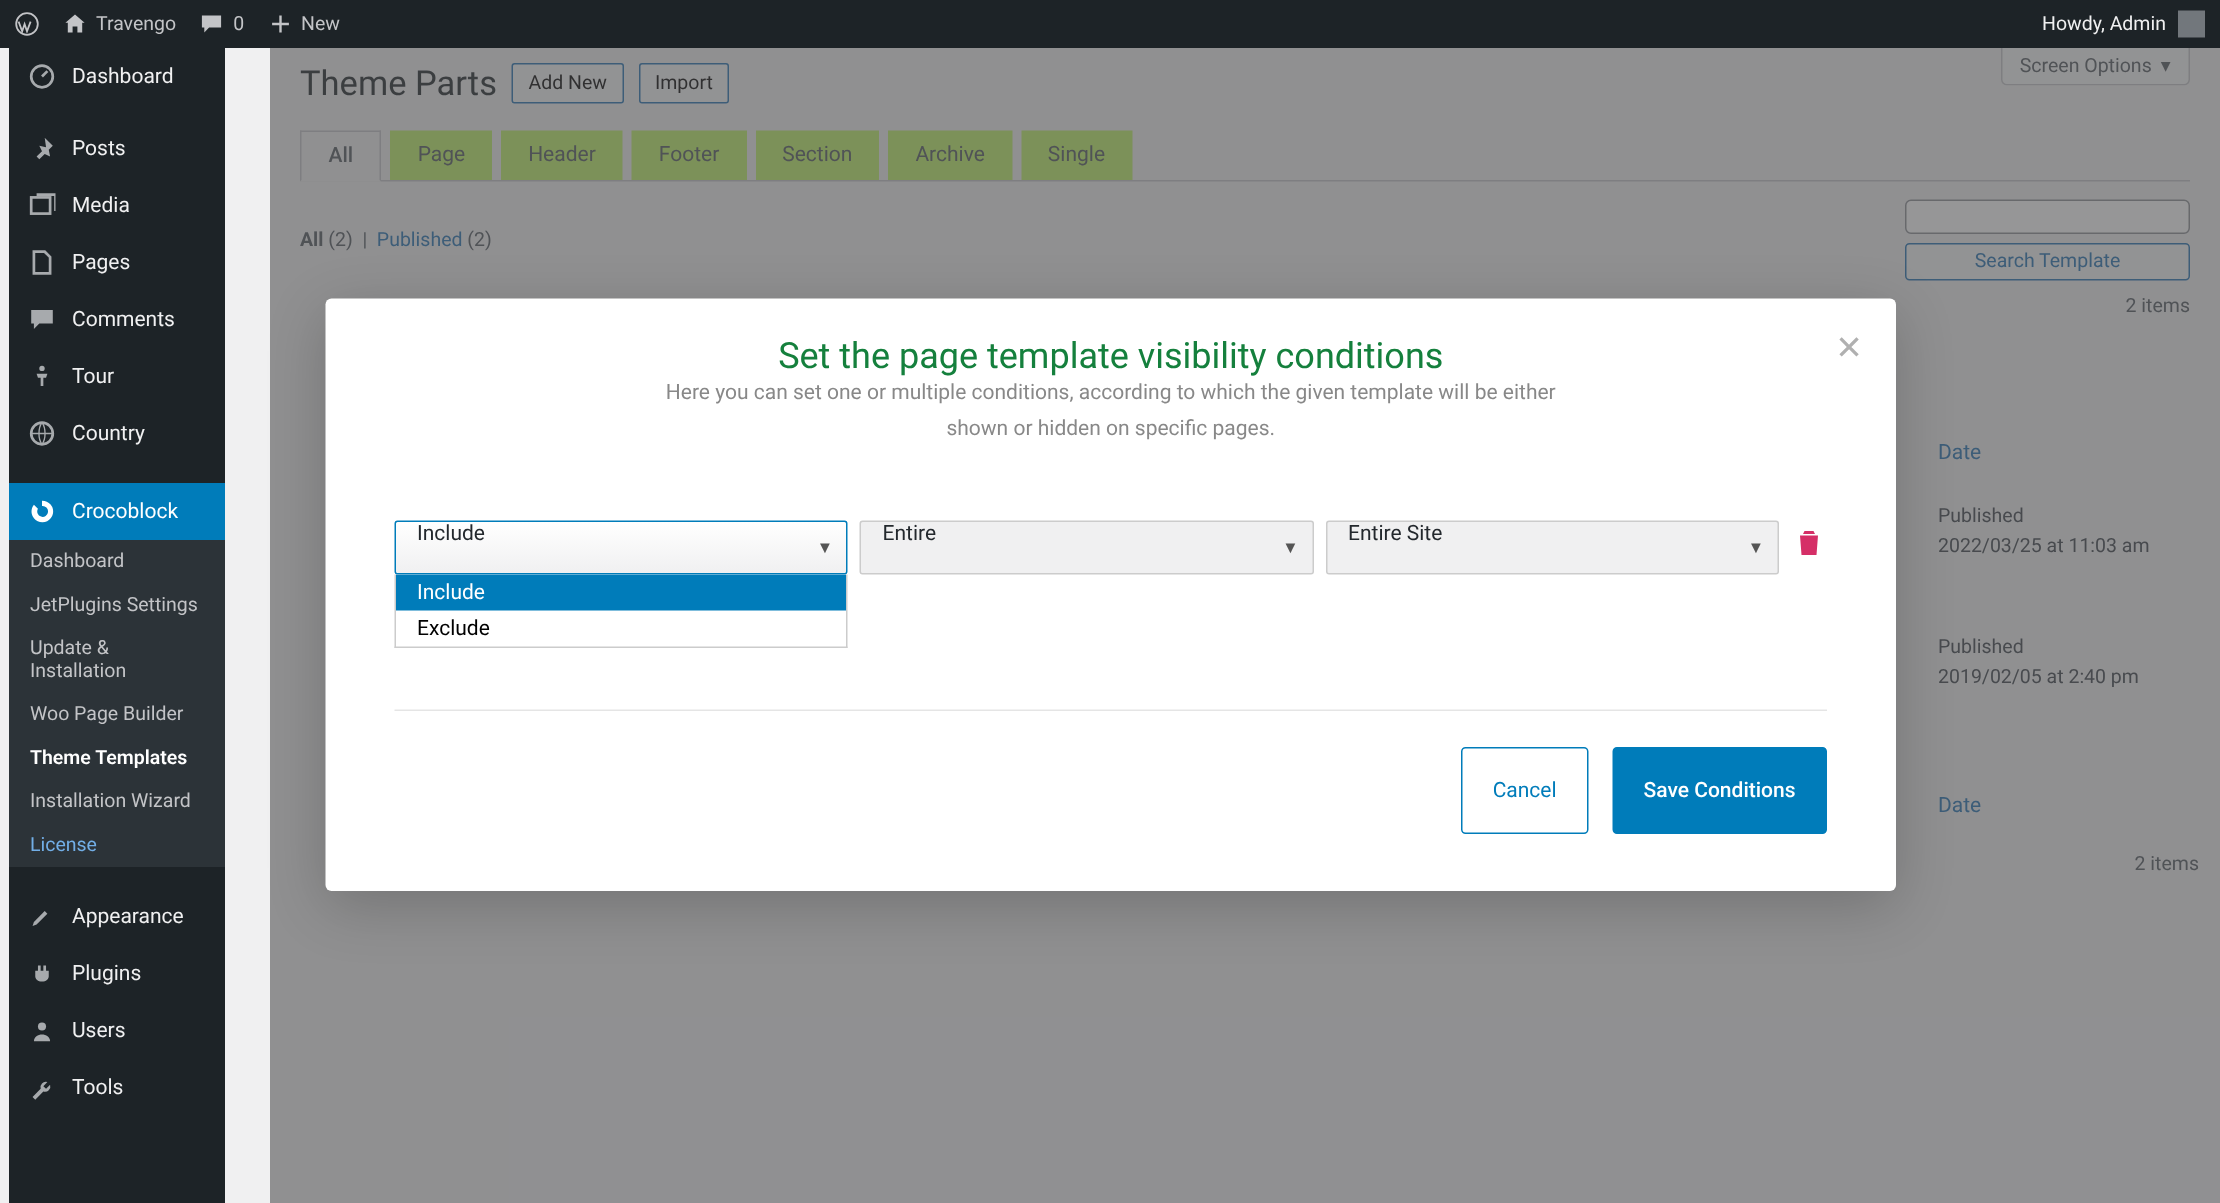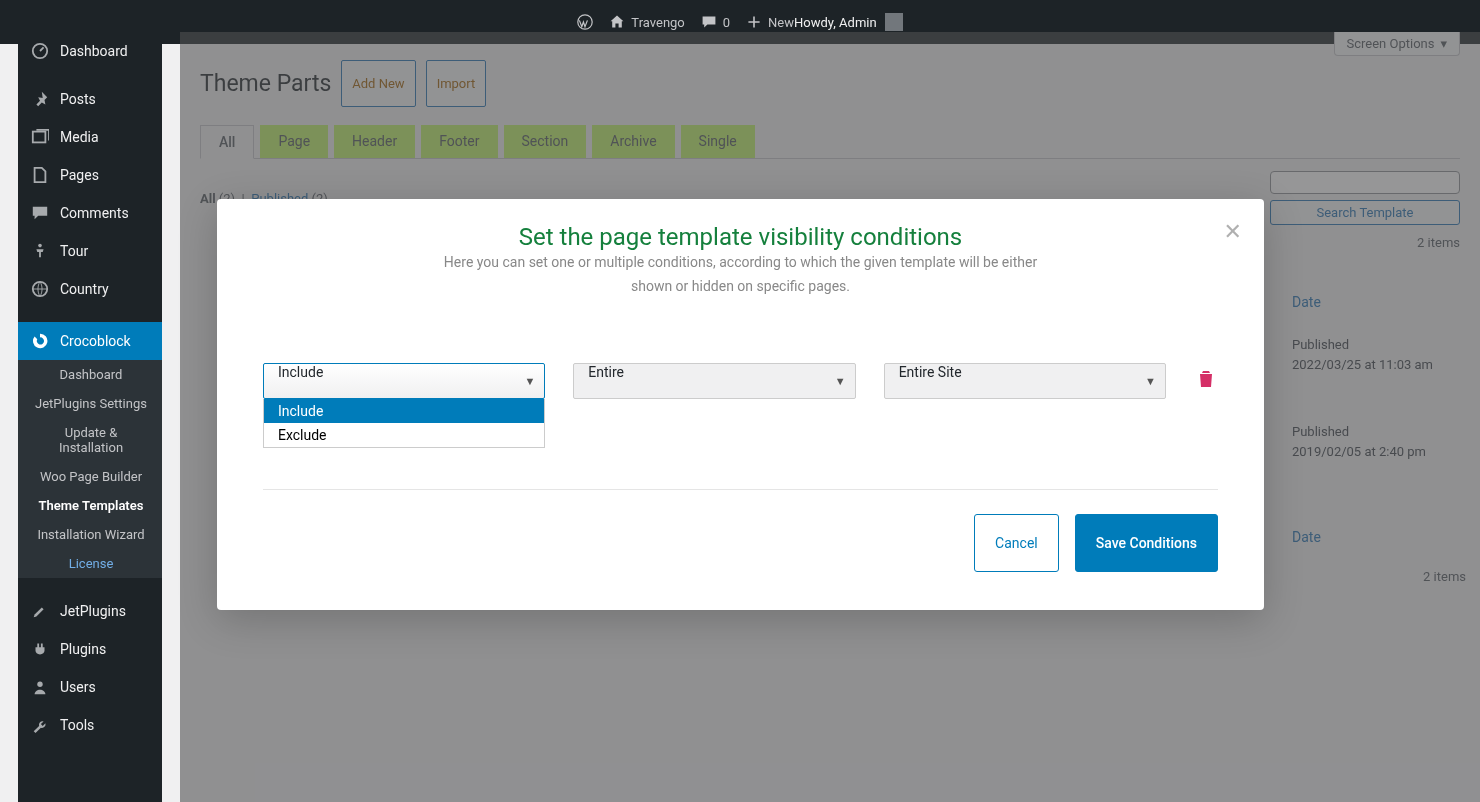--- a/index.html
+++ b/index.html
@@ -1,43 +1,43 @@
 <!DOCTYPE html>
 <html><head>
 <meta charset="utf-8">
 <style>
 * { margin: 0; padding: 0; box-sizing: border-box; font-family: -apple-system, BlinkMacSystemFont, "Segoe UI", Roboto, sans-serif; }
 body { width: 1480px; height: 802px; overflow: hidden; background: #f0f0f1; position: relative; }
 
 
-.admin-bar { height: 44px; background: #1d2327; color: #f0f0f1; display: flex; align-items: center; padding: 16px 10px; font-size: 13px; justify-content: center; }
+.admin-bar { height: 32px; background: #1d2327; color: #f0f0f1; display: flex; align-items: center; padding: 16px 10px; font-size: 13px; justify-content: space-between; }
 .admin-bar-left { display: flex; align-items: center; gap: 16px; }
 .admin-bar-item { display: flex; align-items: center; gap: 6px; cursor: pointer; color: #c3c4c7; }
 .admin-bar-right { display: flex; align-items: center; gap: 8px; }
 .ab-icon { width: 16px; height: 16px; display: inline-block; }
 .avatar-small { width: 18px; height: 18px; background: #72777c; }
 
 
-.sidebar { position: absolute; top: 32px; left: 18px; width: 144px; height: calc(100% - 32px); background: #1d2327; color: #f0f0f1; font-size: 14px; text-align: center; }
+.sidebar { position: absolute; top: 32px; left: 6px; width: 144px; height: calc(100% - 32px); background: #1d2327; color: #f0f0f1; font-size: 14px; }
 .menu-item { display: flex; align-items: center; gap: 10px; padding: 9px 12px; cursor: pointer; color: #f0f0f1; }
 .menu-item.active { background: #007cba; color: #fff; position: relative; }
 .menu-item.active::after { content: ''; position: absolute; right: -8px; top: 50%; transform: translateY(-50%); border: 8px solid transparent; border-right-color: #f0f0f1; }
 .menu-icon { width: 20px; height: 20px; display: inline-flex; align-items: center; justify-content: center; color: #a7aaad; }
 .menu-item.active .menu-icon { color: #fff; }
 .submenu { background: #2c3338; }
 .submenu-item { padding: 7px 12px 7px 14px; font-size: 13px; cursor: pointer; color: #c3c4c7; }
 .submenu-item.current { font-weight: 600; color: #fff; }
 .submenu-item.link { color: #72aee6; }
 
 
 .content { position: absolute; top: 32px; left: 180px; right: 0; bottom: 0; padding: 10px 20px; }
 .screen-options { position: absolute; top: 0; right: 20px; padding: 4px 12px; border: 1px solid #c3c4c7; border-top: none; background: #f6f7f7; font-size: 13px; cursor: pointer; display: flex; align-items: center; gap: 6px; color: #50575e; border-radius: 0 0 4px 4px; }
-.page-header { display: flex; align-items: center; gap: 10px; margin-top: 18px; margin-bottom: 18px; }
+.page-header { display: flex; align-items: center; gap: 10px; margin-bottom: 18px; }
 .page-title { font-size: 23px; font-weight: 400; color: #1d2327; }
-.header-btn { background: #f6f7f7; border: 1px solid #2271b1; color: #a16207; padding: 15px 10px; font-size: 13px; cursor: pointer; border-radius: 2px; text-align: right; }
+.header-btn { background: #f6f7f7; border: 1px solid #2271b1; color: #000000; padding: 5px 10px; font-size: 13px; cursor: pointer; border-radius: 2px; text-align: right; }
 .tabs { display: flex; gap: 6px; border-bottom: 1px solid #c3c4c7; }
 .tab { padding: 8px 18px; background: #bef264; color: #50575e; font-size: 14px; cursor: pointer; }
 .tab.active { background: #f0f0f1; border: 1px solid #c3c4c7; border-bottom: 1px solid #f0f0f1; margin-bottom: -1px; font-weight: 500; }
 .status-row { display: flex; justify-content: space-between; align-items: center; margin-top: 12px; font-size: 13px; }
 .status-links { color: #50575e; }
 .status-links a { color: #2271b1; text-decoration: none; }
 .search-box { display: flex; gap: 6px; flex-direction: column; }
 .search-input { border: 1px solid #8c8f94; padding: 3px 8px; width: 190px; font-size: 13px; border-radius: 4px; }
 .search-btn { background: #f6f7f7; border: 1px solid #2271b1; color: #2271b1; padding: 4px 10px; font-size: 13px; cursor: pointer; border-radius: 3px; }
 .items-count { text-align: right; margin-top: 10px; font-size: 13px; color: #50575e; }
@@ -46,21 +46,21 @@
 .row1 { top: 303px; }
 .row2 { top: 390px; }
 .table-header-date2 { top: 497px; }
 
 
 .overlay { position: absolute; top: 32px; left: 180px; right: 0; bottom: 0; background: rgba(80,80,82,0.60); z-index: 10; }
 .modal { position: absolute; top: 199px; left: 217px; width: 1047px; background: #fff; border-radius: 4px; box-shadow: 0 10px 40px rgba(0,0,0,0.2); z-index: 11; padding: 0 46px 38px; }
 .modal-close { position: absolute; top: 20px; right: 22px; font-size: 22px; color: #b0b0b0; cursor: pointer; background: none; border: none; }
 .modal-title { text-align: center; font-size: 24px; color: #15803d; margin-top: 24px; font-weight: 400; }
 .modal-desc { text-align: center; font-size: 14px; color: #888; line-height: 1.7; max-width: 620px; margin-left: auto; margin-right: auto; }
-.condition-row { display: flex; gap: 28px; margin-top: 64px; align-items: center; }
+.condition-row { display: flex; gap: 8px; margin-top: 48px; align-items: center; }
 .select-box { position: relative; flex: 1; }
 .select-field { width: 100%; height: 36px; border: 1px solid #ccc; background: #fff; padding: 0 30px 0 14px; font-size: 14px; color: #23282d; border-radius: 2px; appearance: none; cursor: pointer; }
 .select-box.open .select-field { border-color: #007cba; background: linear-gradient(#fff, #f0f0f1); }
 .select-box.disabled .select-field { background: #f0f0f1; }
 .select-caret { position: absolute; right: 10px; top: 50%; transform: translateY(-50%); pointer-events: none; font-size: 11px; color: #555; }
 .dropdown { position: absolute; top: 36px; left: 0; right: 0; border: 1px solid #ccc; border-top: none; background: #fff; z-index: 20; }
 .dropdown-option { padding: 4px 14px; font-size: 14px; cursor: pointer; }
 .dropdown-option.selected { background: #007cba; color: #fff; }
 .delete-btn { color: #d52f67; font-size: 18px; cursor: pointer; background: none; border: none; padding: 0 4px; }
 .divider { border-top: 1px solid #e5e5e5; margin-top: 90px; }
@@ -184,21 +184,21 @@
     <div class="submenu-item">Installation Wizard</div>
     <div class="submenu-item link">License</div>
   </div>
   <div style="height:14px"></div>
   <div class="menu-item">
       <span class="menu-icon">
         <svg width="18" height="18" viewBox="0 0 20 20" fill="currentColor">
           <path d="M4 14l8-8 2 2-8 8-3 1z"></path>
         </svg>
       </span>
-      <span>JetPlugins</span>
+      <span>Appearance</span>
     </div>
   <div class="menu-item">
       <span class="menu-icon">
         <svg width="18" height="18" viewBox="0 0 20 20" fill="currentColor">
           <path d="M7 4v4H5v4c0 2 2 4 5 4s5-2 5-4V8h-2V4h-2v4H9V4z"></path>
         </svg>
       </span>
       <span>Plugins</span>
     </div>
   <div class="menu-item">

